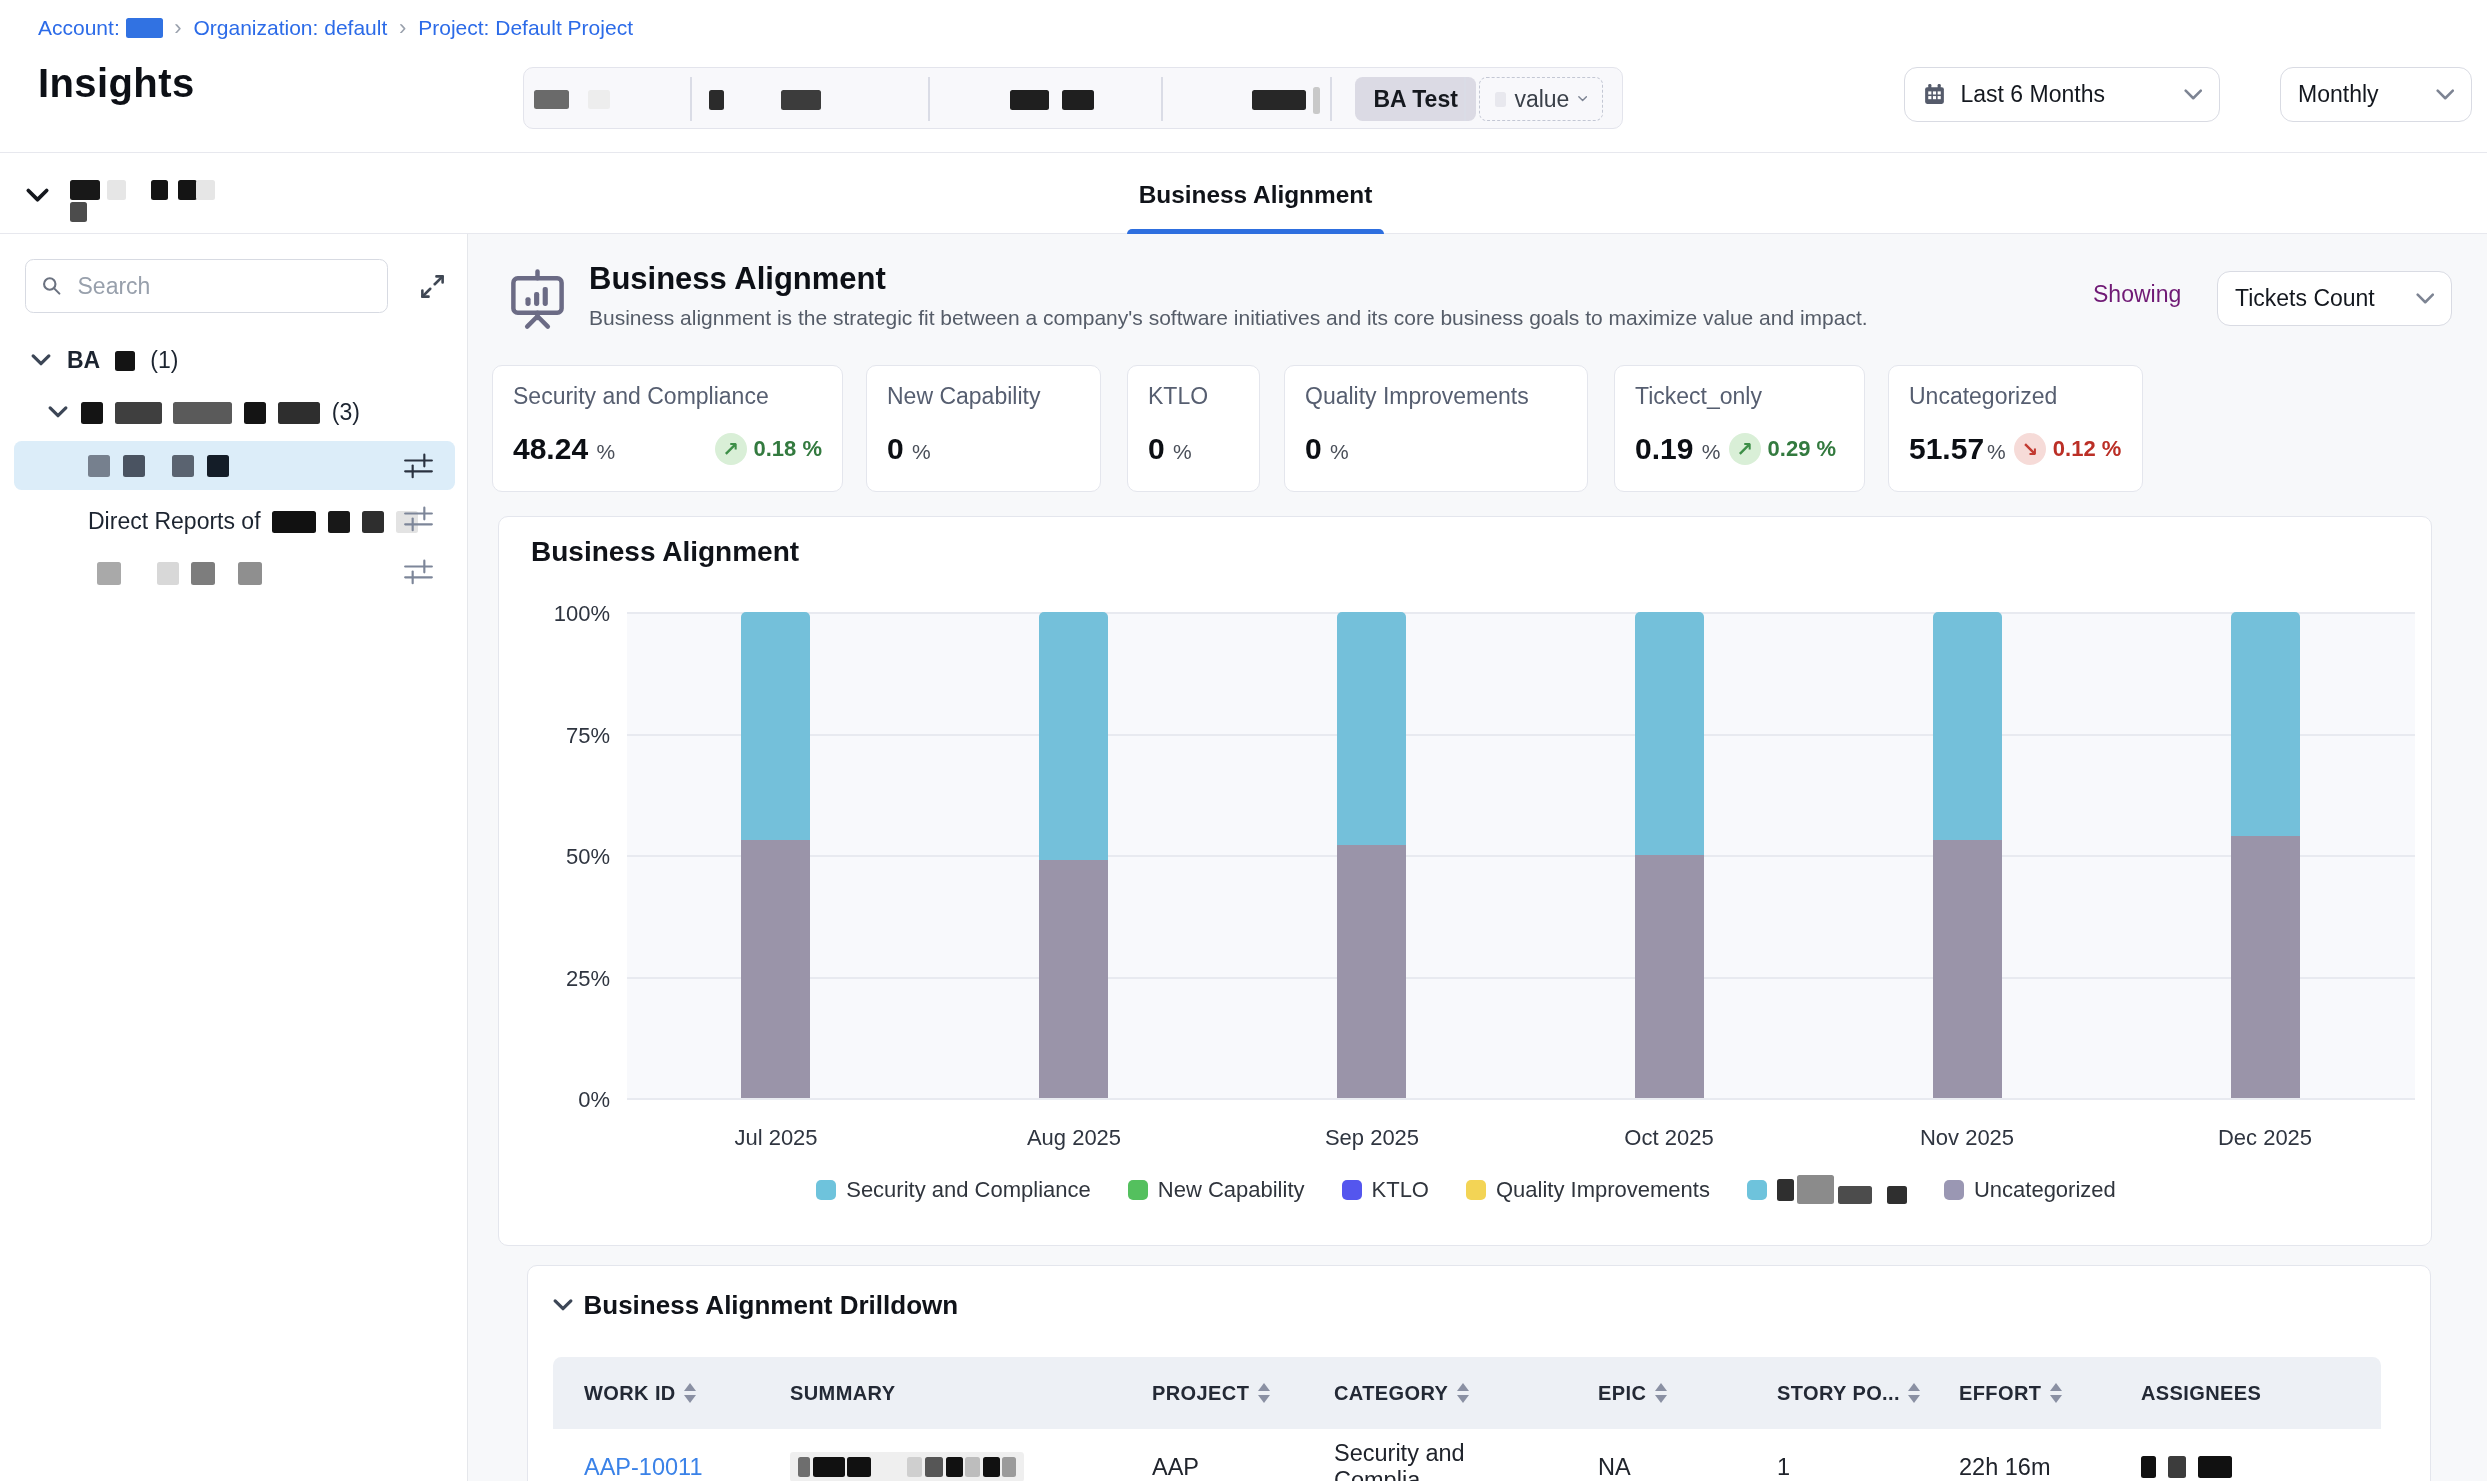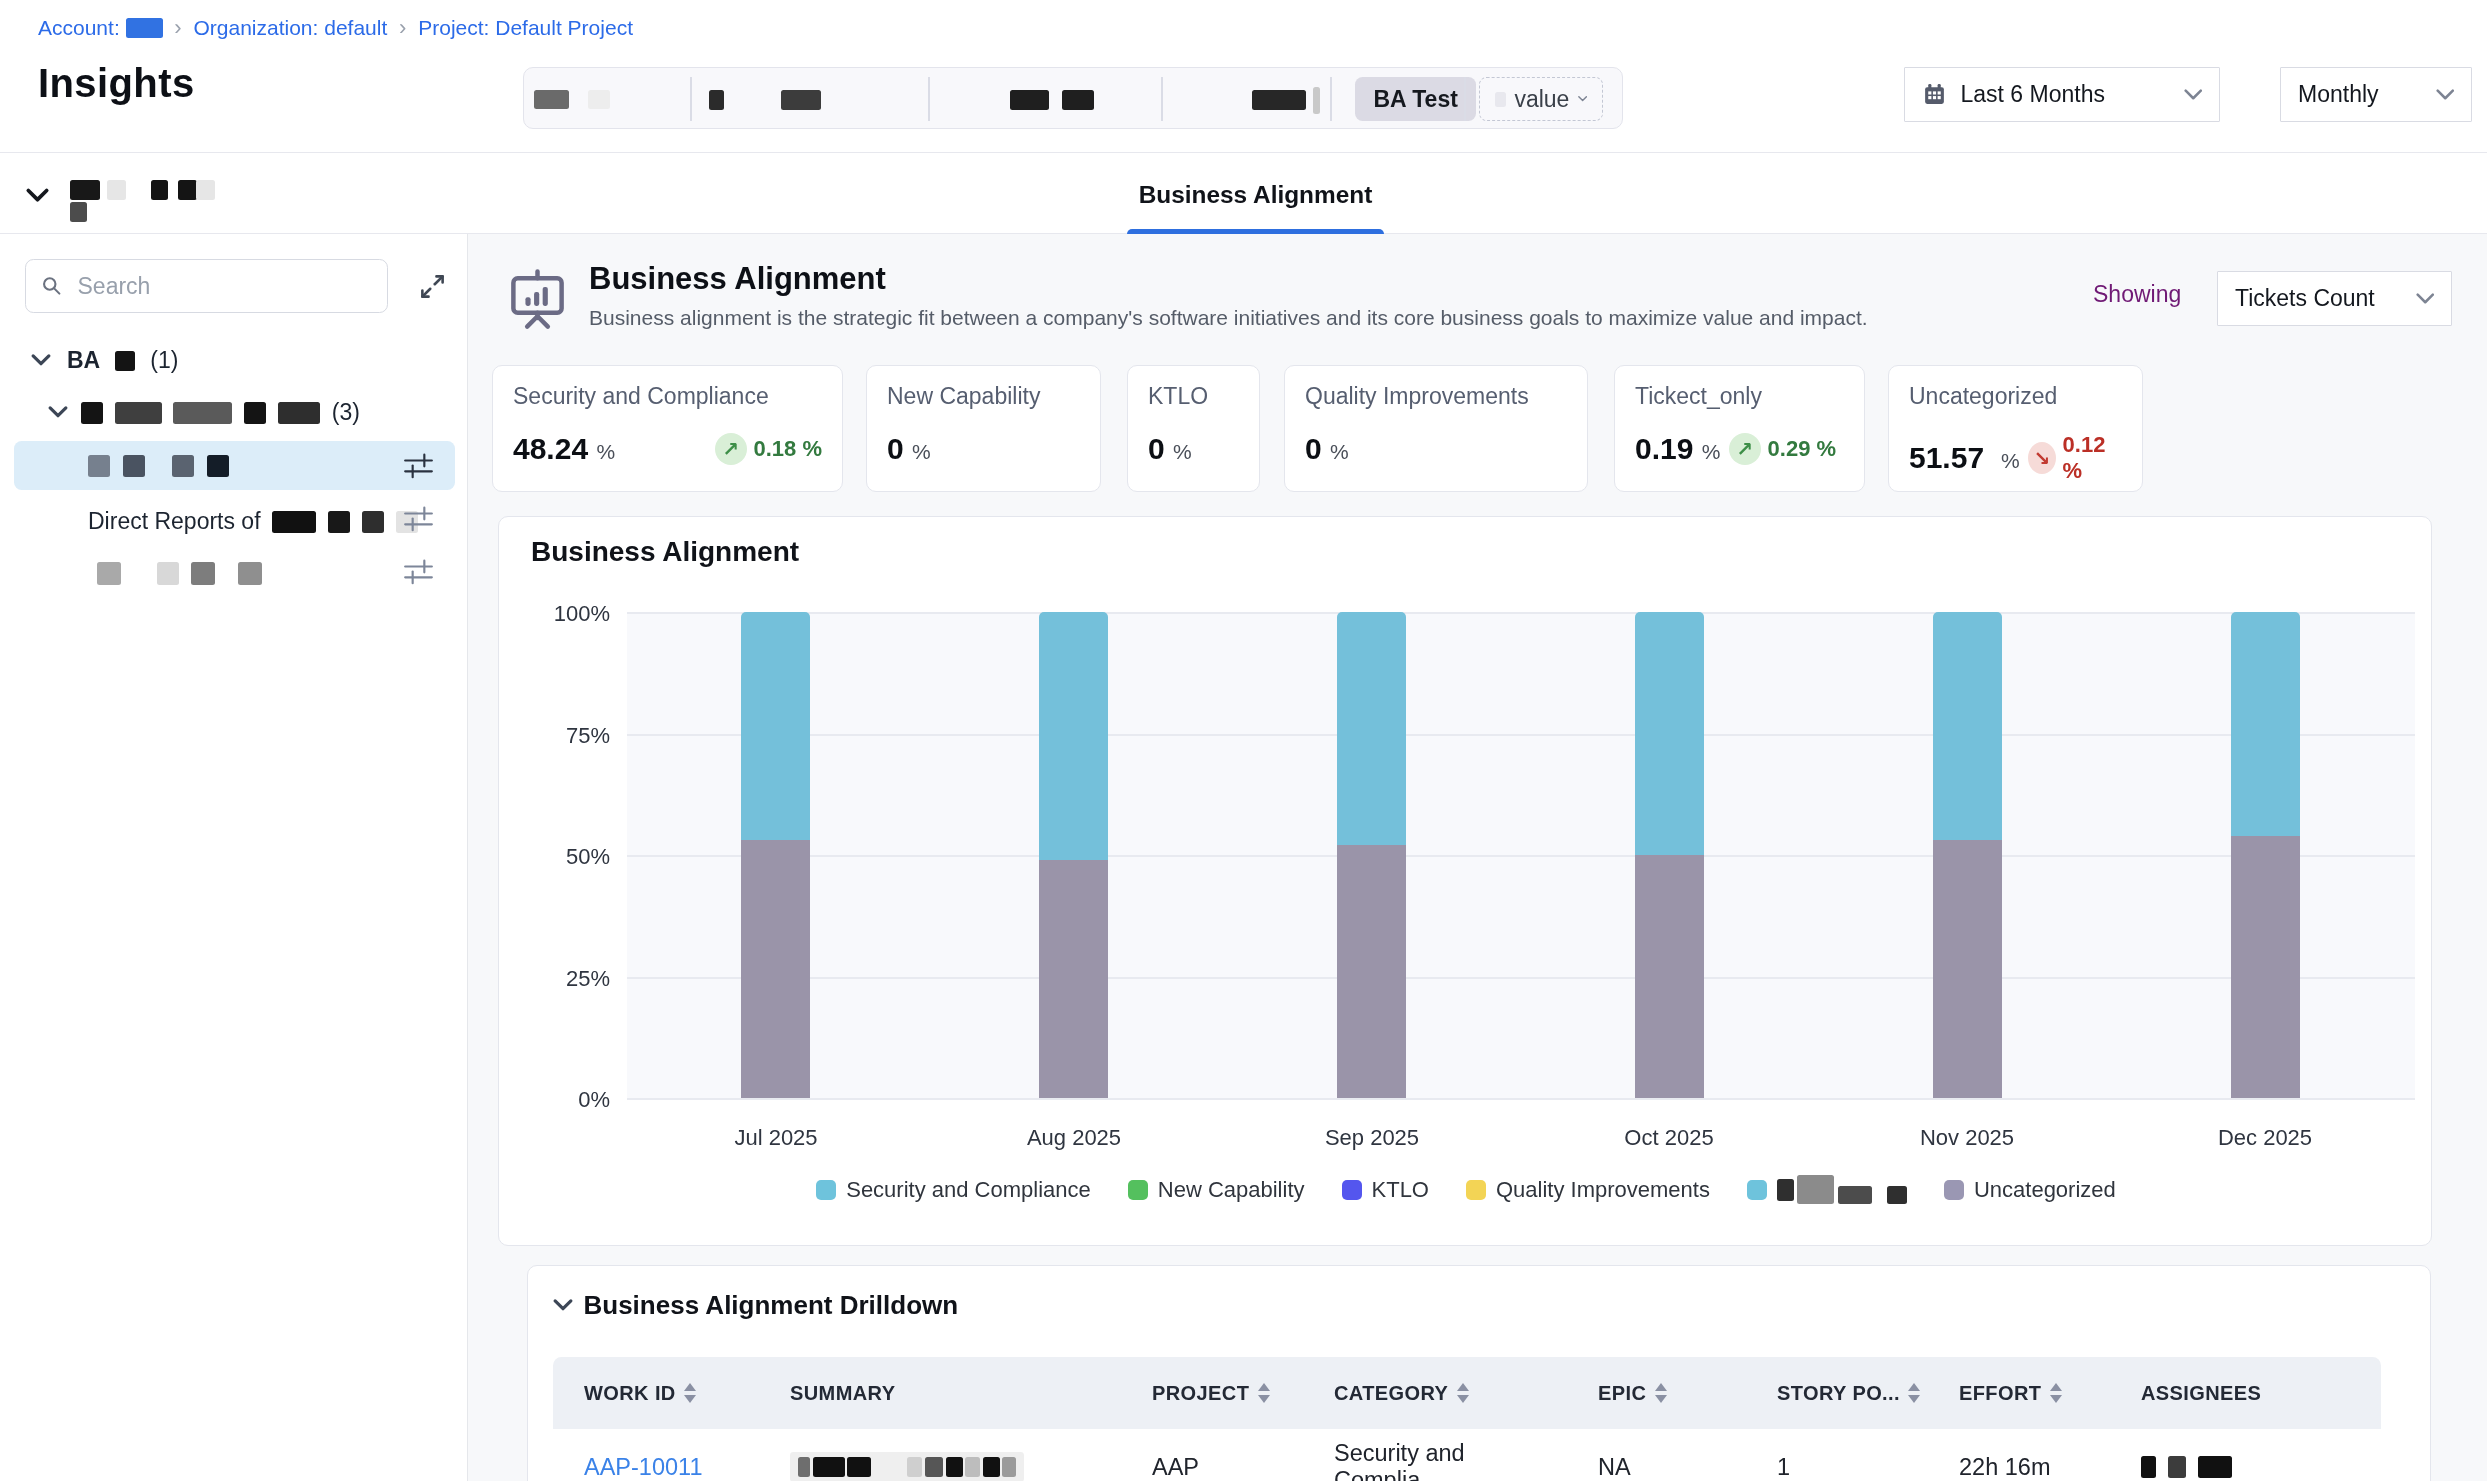--- a/index.html
+++ b/index.html
@@ -12,21 +12,21 @@
   .breadcrumb .sep{color:#9aa1ad;font-size:22px;}
   .crumb{color:#2c6be8;text-decoration:none;cursor:pointer;}
   .rd{display:inline-block;border-radius:2.5px;}
   .page-title{position:absolute;left:38px;top:61px;font-size:40px;font-weight:800;color:#0d1016;letter-spacing:0.4px;}
 
   .filterbar{position:absolute;left:523px;top:67px;width:1100px;height:62px;background:#f8f8fb;border:1.7px solid #e3e4ec;border-radius:10px;display:block;}
   .fb-div{position:absolute;top:9.2px;height:44px;width:1.7px;background:#dadce6;}
   .fb-chip{position:absolute;top:9.2px;height:44px;background:#dbdae4;border-radius:7.6px;display:flex;align-items:center;justify-content:center;font-size:23px;font-weight:700;color:#15181e;padding:0 18.5px;cursor:pointer;}
   .fb-more{position:absolute;top:9.2px;height:44px;border:1.7px dashed #c3c7d4;border-radius:7.6px;display:flex;align-items:center;gap:8.4px;padding:0 15px;cursor:pointer;color:#3a4049;font-size:23px;}
 
-  .dropdown{position:absolute;background:#ffffff;border:1.7px solid #d9dbe3;border-radius:1px;display:flex;align-items:center;gap:13.5px;padding:0 17px;height:55px;cursor:pointer;font-size:23px;color:#14181f;}
+  .dropdown{position:absolute;background:#ffffff;border:1.7px solid #d9dbe3;border-radius:13px;display:flex;align-items:center;gap:13.5px;padding:0 17px;height:55px;cursor:pointer;font-size:23px;color:#14181f;}
   .dd-chevron{margin-left:auto;color:#7d8493;flex:none;}
 
   
   .tabstrip{position:absolute;left:0;top:155px;width:2487px;height:79px;background:#ffffff;border-bottom:1.7px solid #e7e8ee;}
   .collapse-ctl{position:absolute;left:25px;top:20px;display:flex;align-items:flex-start;gap:20px;cursor:pointer;}
   .tab{position:absolute;left:1127px;top:0;width:257px;height:79px;display:flex;align-items:center;justify-content:center;font-size:24.4px;font-weight:700;color:#101319;cursor:pointer;}
   .tab .underline{position:absolute;left:0;bottom:-1.7px;width:100%;height:6.7px;background:#2e6fdf;border-radius:5px 5px 0 0;}
 
   
   .body{position:absolute;left:0;top:234px;width:2487px;height:1248px;background:#f7f8fa;}
@@ -347,21 +347,21 @@
       </span>
               <span class="delta up">
       <span class="bubble">↗</span>
       <span>0.29 %</span>
               </span>
     </div>
           </div>
           <div class="card" style="left: 1418px; width: 255px;">
     <div class="ctitle">Uncategorized</div>
     <div class="cval" style="">
-      <span style="display:flex;align-items:baseline;gap:17px;">
+      <span style="display:flex;align-items:baseline;gap:3px;">
         <span class="num">51.57</span>
         <span class="unit">%</span>
       </span>
               <span class="delta down">
       <span class="bubble">↘</span>
       <span>0.12 %</span>
               </span>
     </div>
           </div>
         </div>

